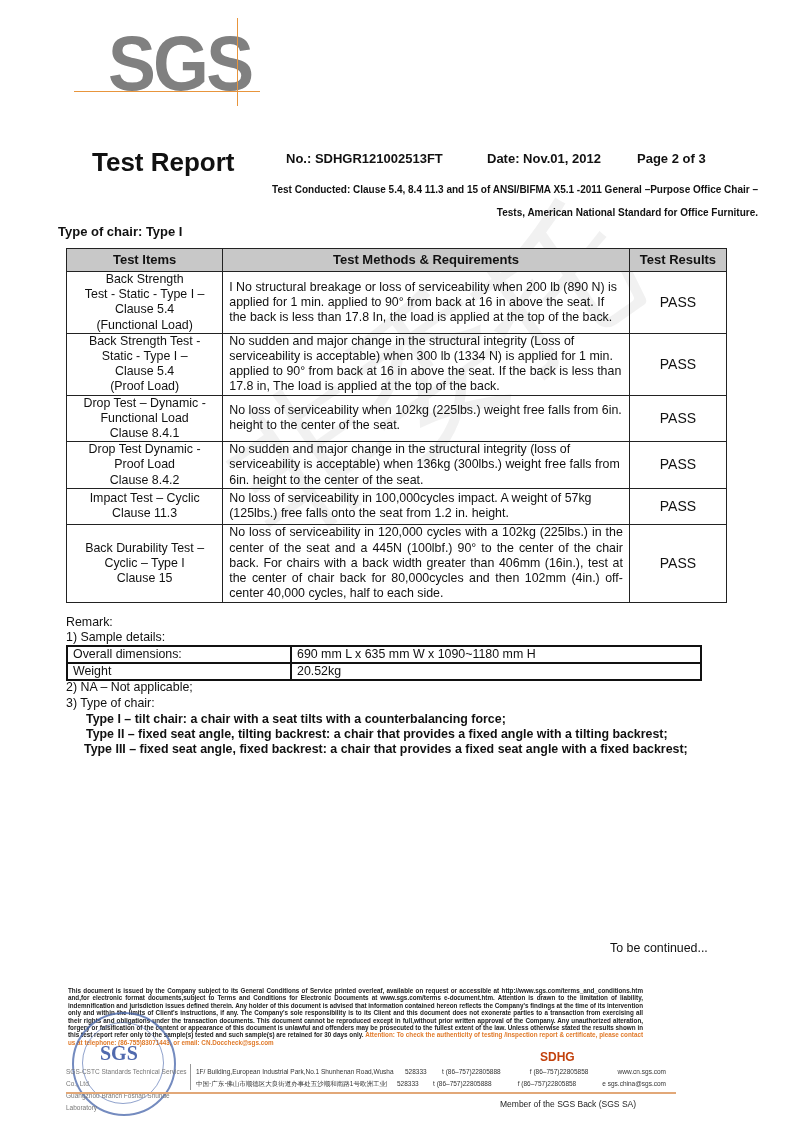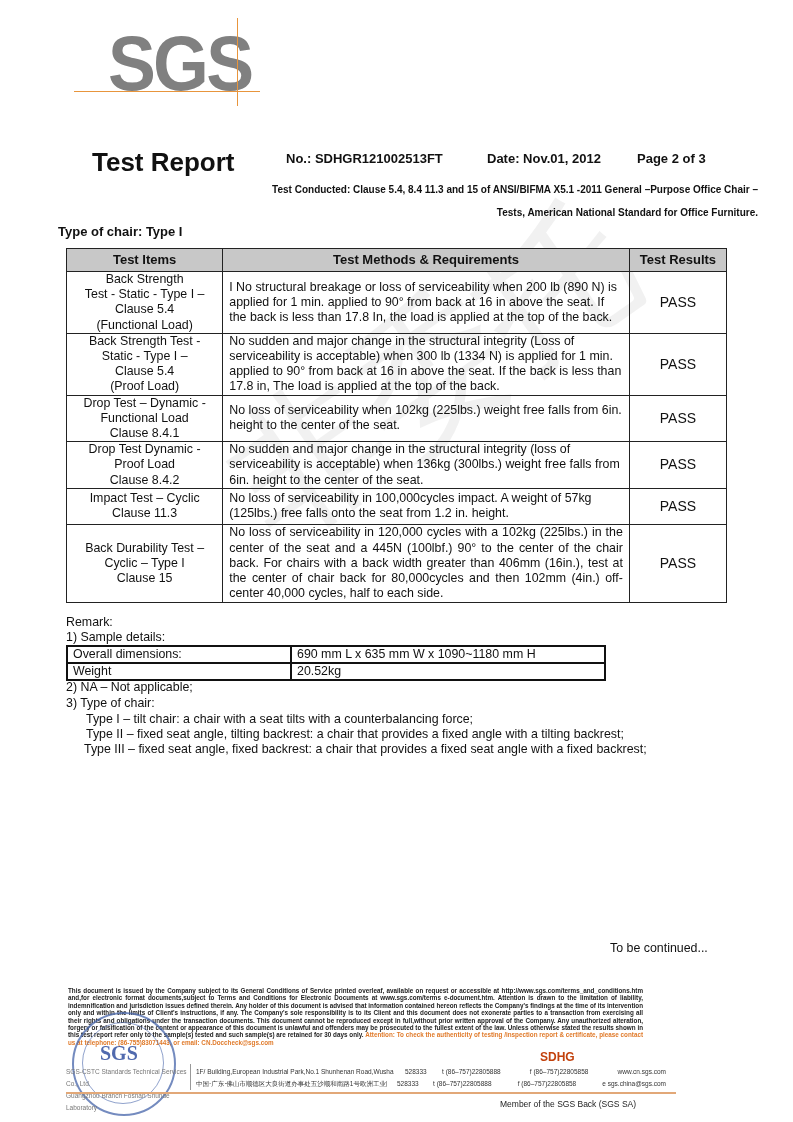--- a/index.html
+++ b/index.html
@@ -39,28 +39,28 @@
     table.main th { background: #c8c8c8; font-weight: bold; font-size: 13px; height: 22px; text-align: center; }
     table.main td.item { text-align: center; width: 143px; }
     table.main td.method { text-align: left; width: 393px; }
     table.main td.result { text-align: center; width: 84px; font-size: 14px; }
     table.main td.justify { text-align: justify; text-align-last: left; }
 
     
     .remark { left: 66px; top: 614px; font-size: 12.4px; line-height: 16px; }
     .r1 { left: 66px; top: 630px; font-size: 12.4px; }
     table.sample {
-      position: absolute; left: 66px; top: 645px; width: 540px;
+      position: absolute; left: 66px; top: 645px; width: 636px;
       border-collapse: collapse; font-size: 12.4px; line-height: 15px;
     }
     table.sample td { border: 2px solid #111; padding: 0 5px; height: 15px; }
     table.sample td.k { width: 212px; }
     .r2 { left: 66px; top: 680px; font-size: 12.4px; }
     .r3 { left: 66px; top: 696px; font-size: 12.4px; }
-    .type-line { font-size: 12.4px; }
+    .type-line { font-size: 12.4px; font-weight: bold; }
     .t1 { left: 86px; top: 712px; }
     .t2 { left: 86px; top: 727px; }
     .t3 { left: 84px; top: 742px; }
 
     .continued { left: 610px; top: 941px; font-size: 12.4px; }
 
     
     .watermark {
       left: 190px; top: 420px; font-size: 150px; color: rgba(180,180,180,0.18);
       transform: rotate(-35deg); transform-origin: left top; white-space: nowrap;

